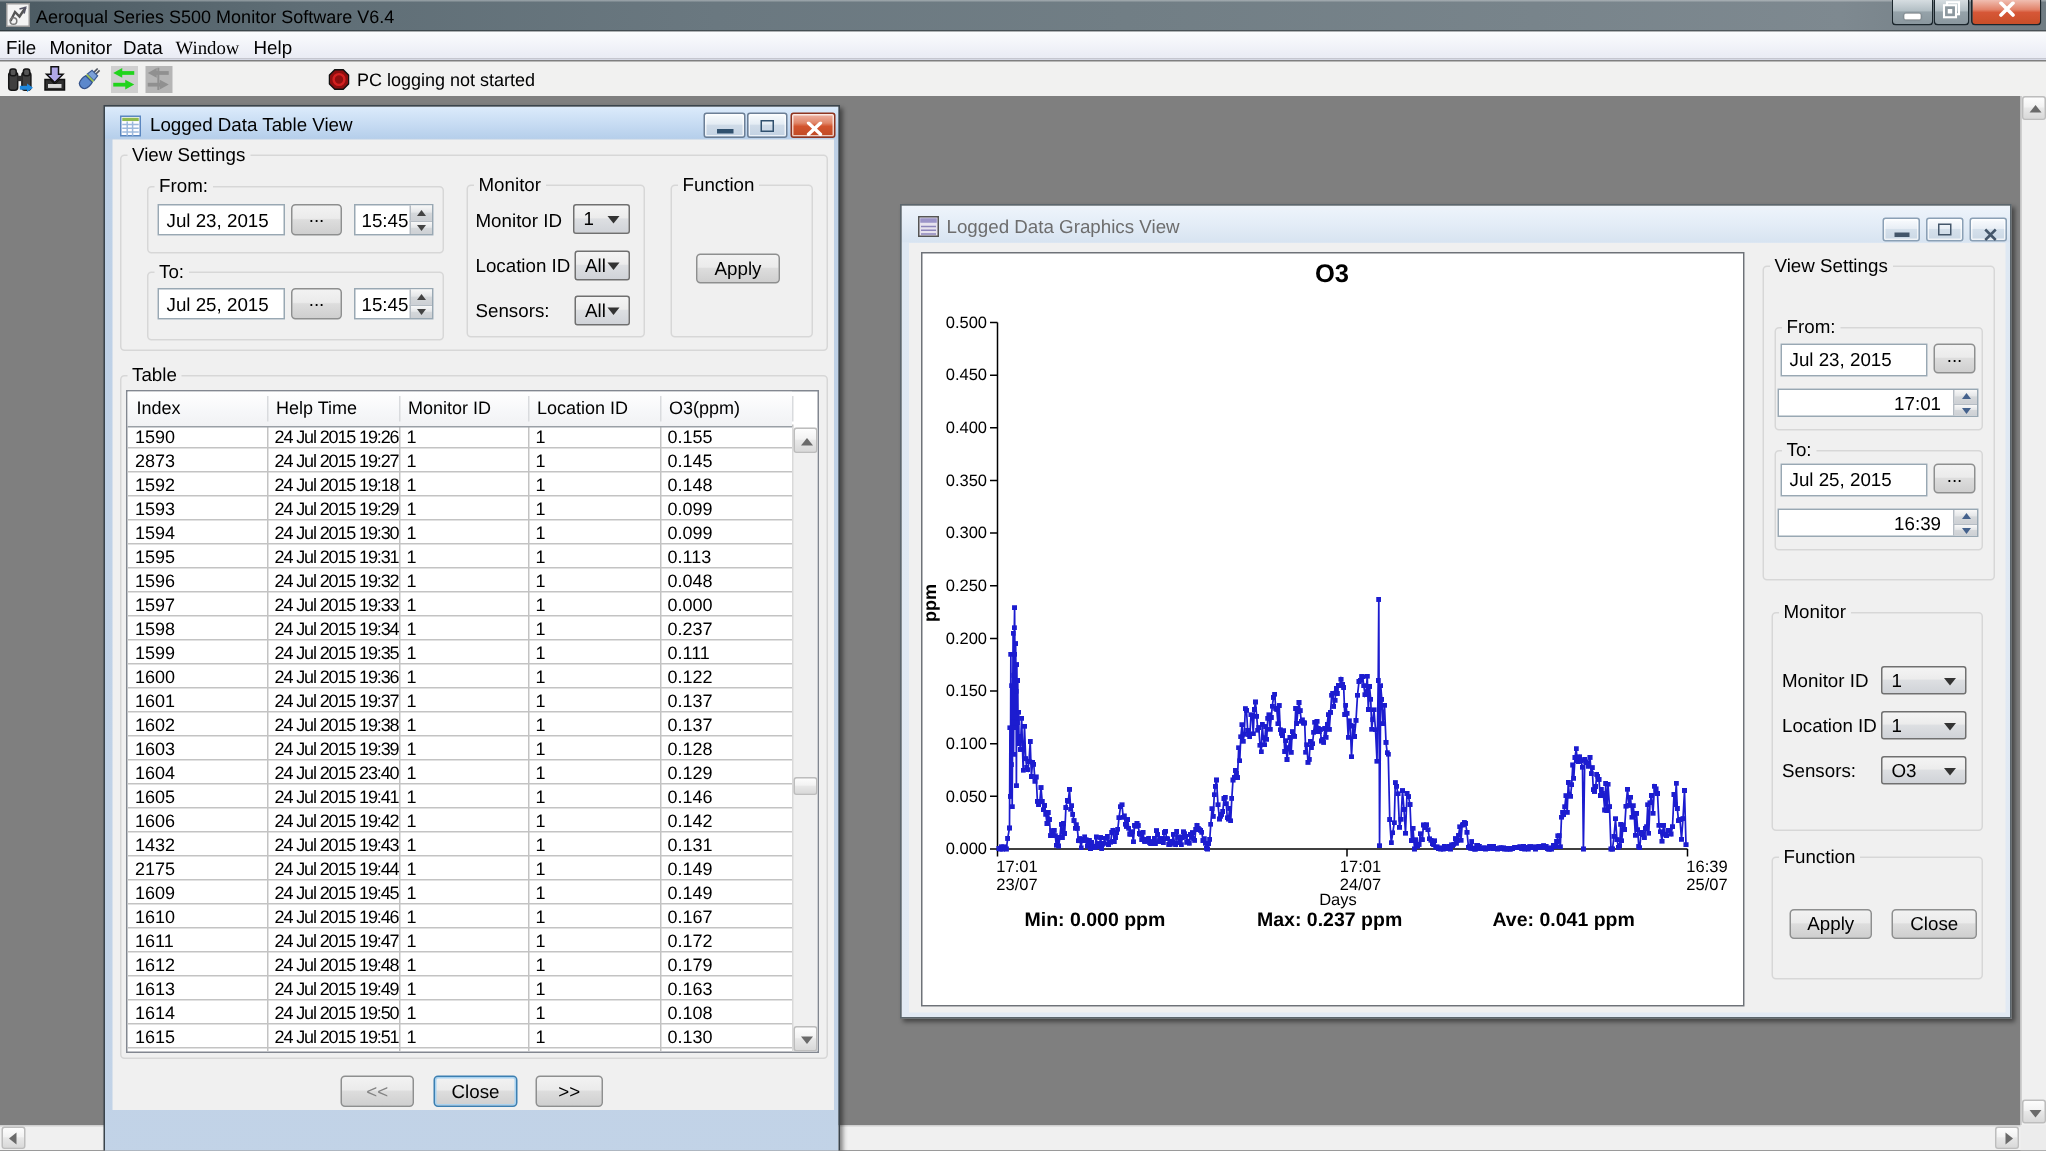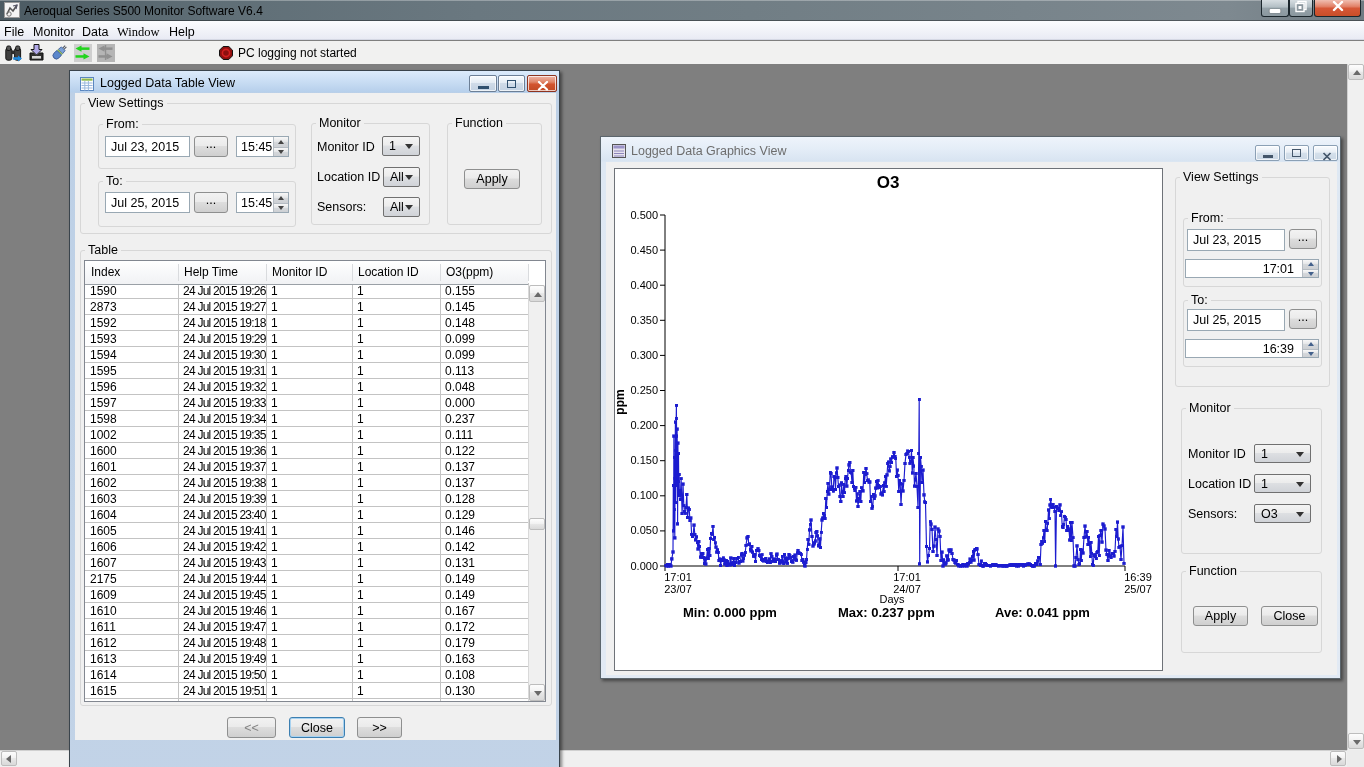--- a/index.html
+++ b/index.html
@@ -294,21 +294,21 @@
           <div class="c c5">0.000</div>
         </div>
 <div class="trow" style="top:150px">
           <div class="c c1">1598</div>
           <div class="c c2">24 Jul 2015 19:34</div>
           <div class="c c3">1</div>
           <div class="c c4">1</div>
           <div class="c c5">0.237</div>
         </div>
 <div class="trow" style="top:166px">
-          <div class="c c1">1002</div>
+          <div class="c c1">1599</div>
           <div class="c c2">24 Jul 2015 19:35</div>
           <div class="c c3">1</div>
           <div class="c c4">1</div>
           <div class="c c5">0.111</div>
         </div>
 <div class="trow" style="top:182px">
           <div class="c c1">1600</div>
           <div class="c c2">24 Jul 2015 19:36</div>
           <div class="c c3">1</div>
           <div class="c c4">1</div>
@@ -350,21 +350,21 @@
           <div class="c c5">0.146</div>
         </div>
 <div class="trow" style="top:278px">
           <div class="c c1">1606</div>
           <div class="c c2">24 Jul 2015 19:42</div>
           <div class="c c3">1</div>
           <div class="c c4">1</div>
           <div class="c c5">0.142</div>
         </div>
 <div class="trow" style="top:294px">
-          <div class="c c1">1607</div>
+          <div class="c c1">1432</div>
           <div class="c c2">24 Jul 2015 19:43</div>
           <div class="c c3">1</div>
           <div class="c c4">1</div>
           <div class="c c5">0.131</div>
         </div>
 <div class="trow" style="top:310px">
           <div class="c c1">2175</div>
           <div class="c c2">24 Jul 2015 19:44</div>
           <div class="c c3">1</div>
           <div class="c c4">1</div>

